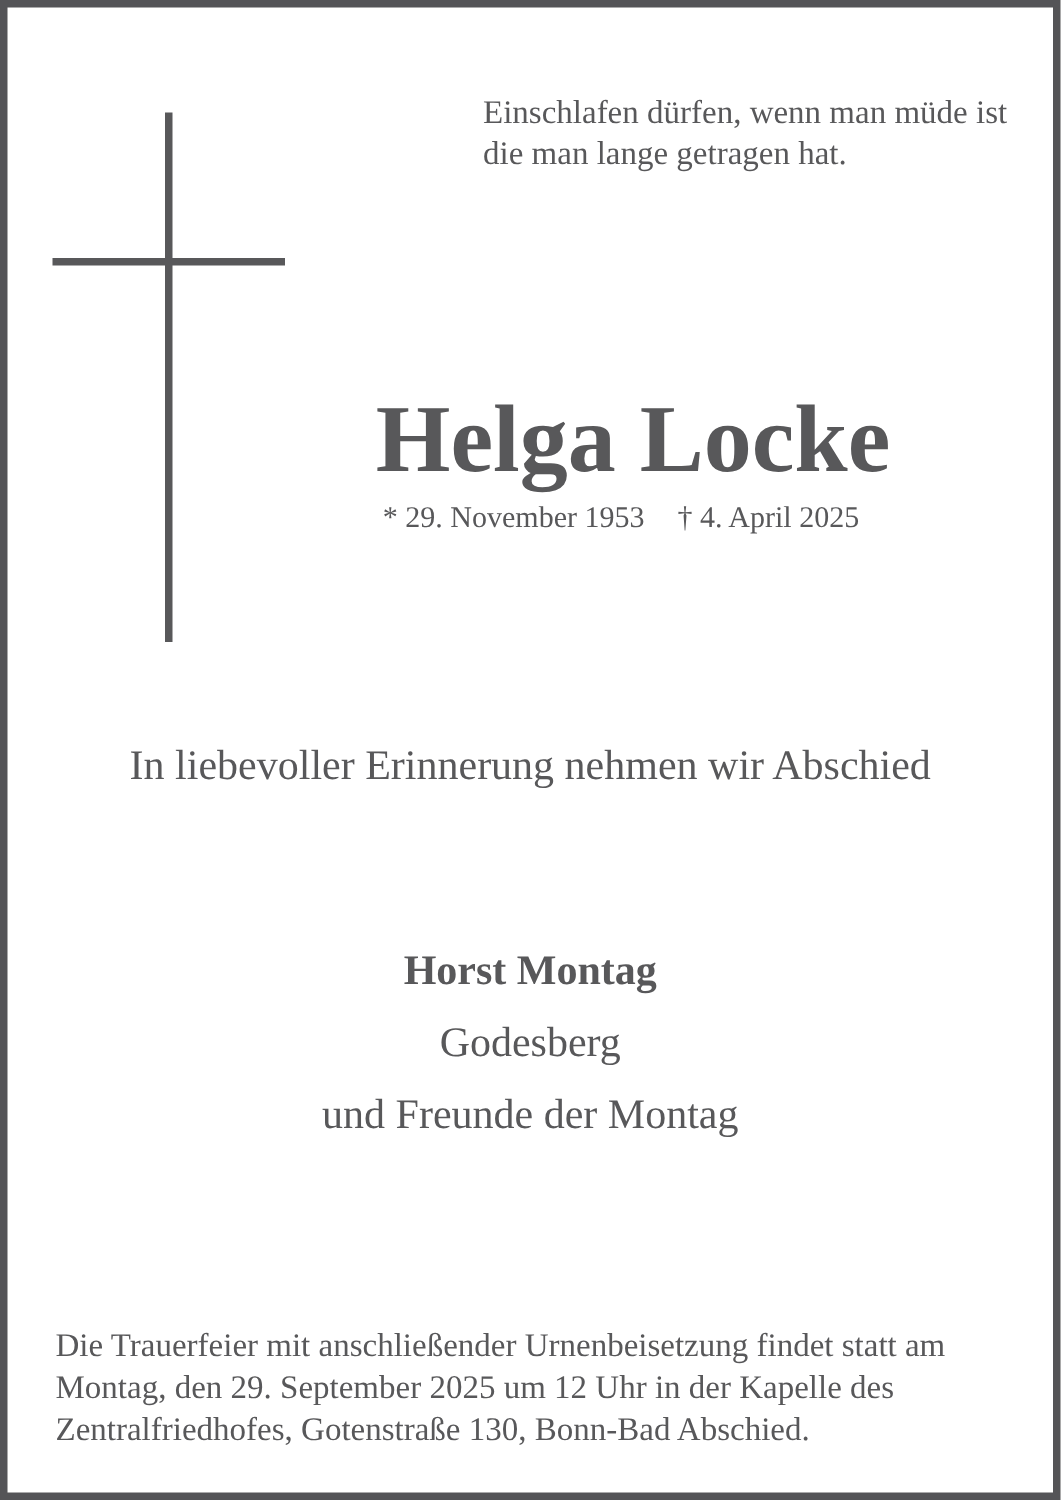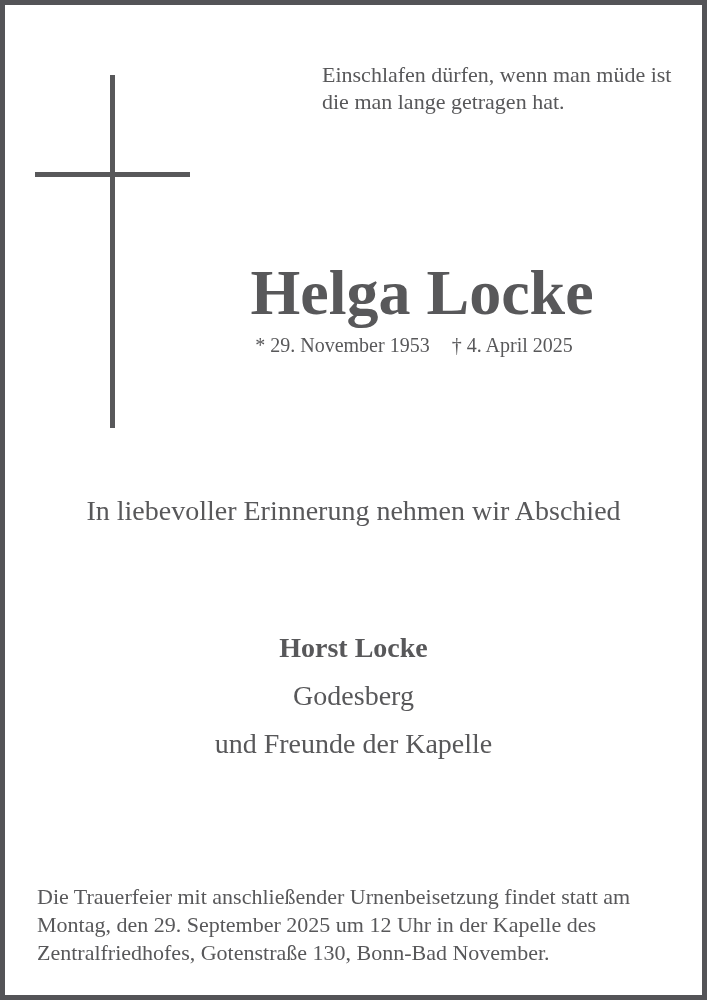--- a/index.html
+++ b/index.html
@@ -84,24 +84,24 @@
   <div class="name">Helga Locke</div>
 
   <div class="dates">
     <span>* 29. November 1953</span>
     <span>† 4. April 2025</span>
   </div>
 
   <div class="farewell">In liebevoller Erinnerung nehmen wir Abschied</div>
 
   <div class="mourners">
-    <div class="line primary">Horst Locke</div>
+    <div class="line primary">Horst Montag</div>
     <div class="line">Godesberg</div>
-    <div class="line">und Freunde der Kapelle</div>
+    <div class="line">und Freunde der Montag</div>
   </div>
 
   <div class="funeral">
     <div>Die Trauerfeier mit anschließender Urnenbeisetzung findet statt am</div>
     <div>Montag, den 29. September 2025 um 12 Uhr in der Kapelle des</div>
-    <div>Zentralfriedhofes, Gotenstraße 130, Bonn-Bad November.</div>
+    <div>Zentralfriedhofes, Gotenstraße 130, Bonn-Bad Abschied.</div>
   </div>
 
 </div>
 
 </body></html>

